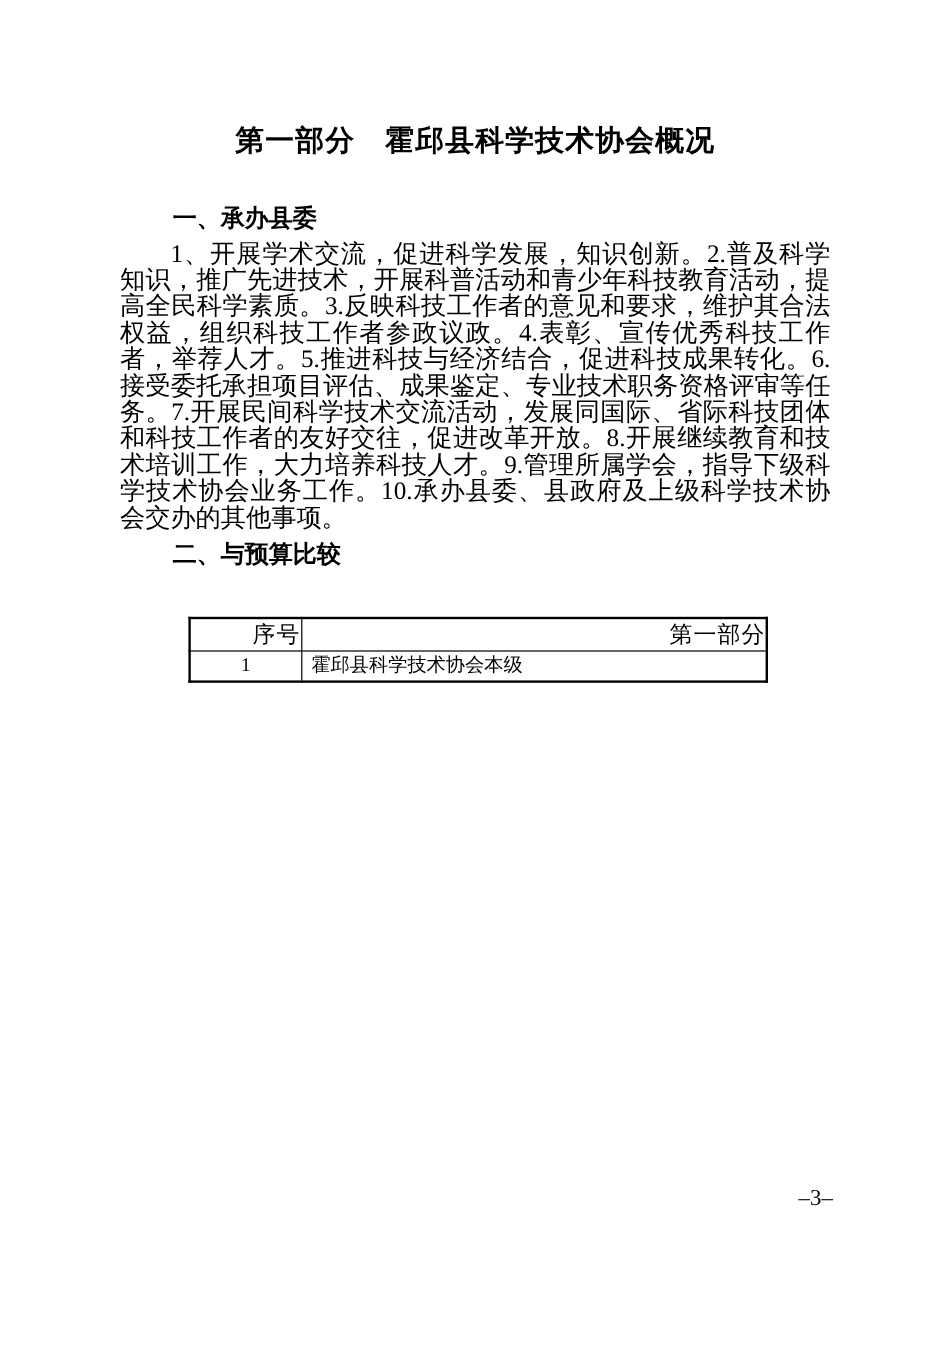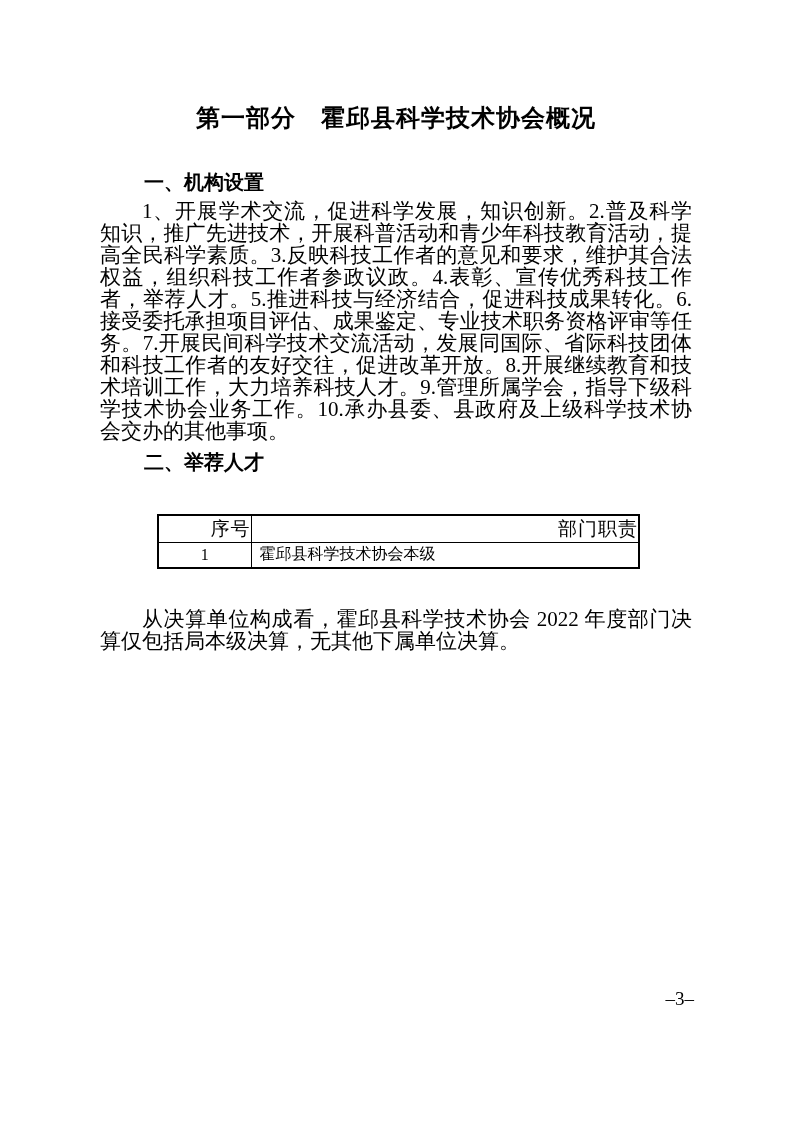--- a/index.html
+++ b/index.html
@@ -94,44 +94,43 @@
   }
 </style>
 </head>
 <body>
 
 <div class="page">
   <div class="content">
 
     <div class="doc-title">第一部分　霍邱县科学技术协会概况</div>
 
-    <div class="section-heading">一、机构设置</div>
+    <div class="section-heading">一、承办县委</div>
 
     <p class="body-para">1、开展学术交流，促进科学发展，知识创新。2.普及科学知识，推广先进技术，开展科普活动和青少年科技教育活动，提高全民科学素质。3.反映科技工作者的意见和要求，维护其合法权益，组织科技工作者参政议政。4.表彰、宣传优秀科技工作者，举荐人才。5.推进科技与经济结合，促进科技成果转化。6.接受委托承担项目评估、成果鉴定、专业技术职务资格评审等任务。7.开展民间科学技术交流活动，发展同国际、省际科技团体和科技工作者的友好交往，促进改革开放。8.开展继续教育和技术培训工作，大力培养科技人才。9.管理所属学会，指导下级科学技术协会业务工作。10.承办县委、县政府及上级科学技术协会交办的其他事项。</p>
 
-    <div class="section-heading second">二、举荐人才</div>
+    <div class="section-heading second">二、与预算比较</div>
 
 
     <table class="units-table">
       <colgroup>
         <col class="col-seq">
         <col>
       </colgroup>
       <thead>
         <tr>
           <th>序号</th>
-          <th>部门职责</th>
+          <th>第一部分</th>
         </tr>
       </thead>
       <tbody>
         <tr>
           <td class="seq-cell">1</td>
           <td class="unit-cell">霍邱县科学技术协会本级</td>
         </tr>
       </tbody>
     </table>
 
-    <p class="body-para after-table">从决算单位构成看，霍邱县科学技术协会 2022 年度部门决算仅包括局本级决算，无其他下属单位决算。</p>
 
   </div>
 
   <div class="page-number">–3–</div>
 </div>
 
 </body></html>

